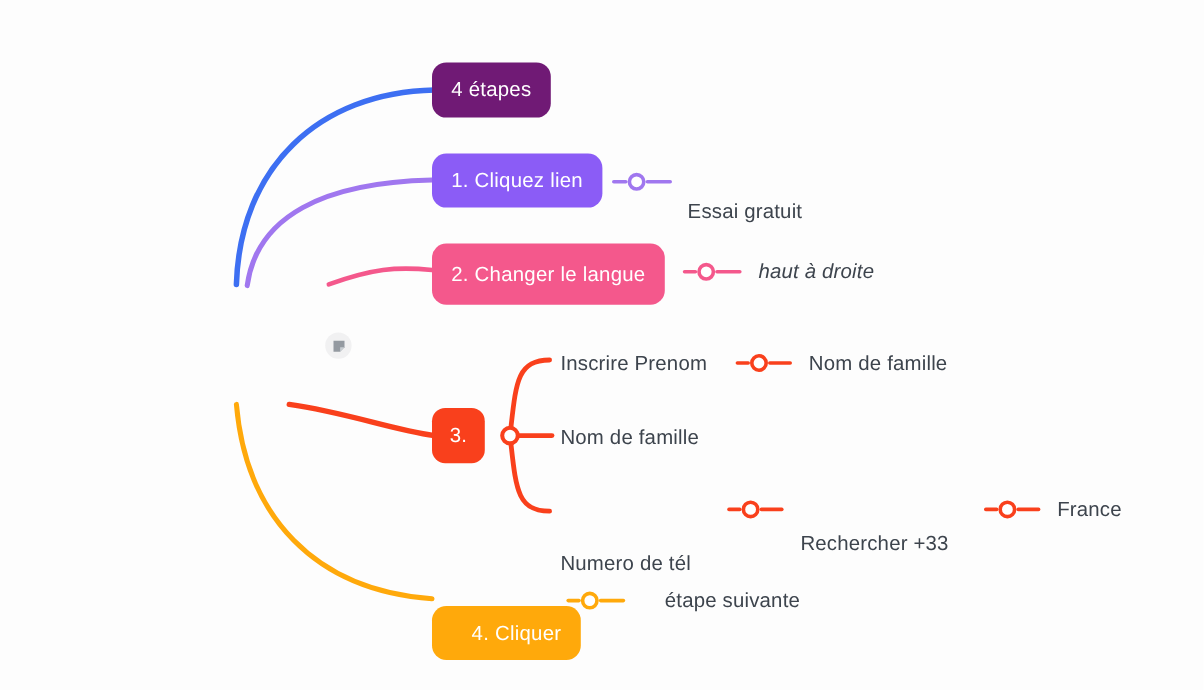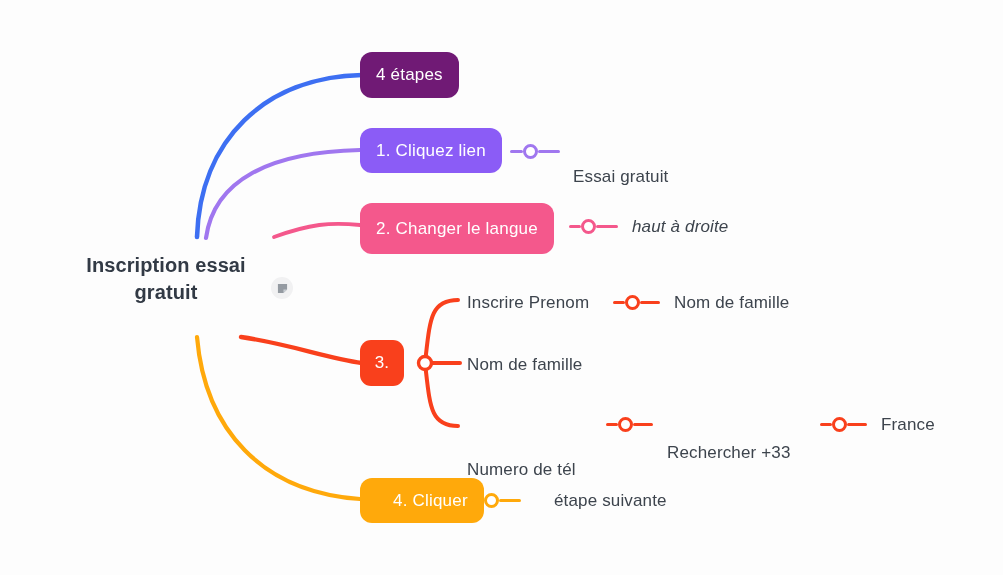--- a/index.html
+++ b/index.html
@@ -127,23 +127,20 @@
 
     <path d="M197,337 C205,430 262,492 360,499" fill="none" stroke="#ffa90b" stroke-width="4.2" stroke-linecap="round"></path>
 
     <path d="M425,363 C430,320 430,300 458,300" fill="none" stroke="#f9401c" stroke-width="4" stroke-linecap="round"></path>
     <path d="M425,363 L460,363" fill="none" stroke="#f9401c" stroke-width="4" stroke-linecap="round"></path>
     <path d="M425,363 C430,406 430,426 458,426" fill="none" stroke="#f9401c" stroke-width="4" stroke-linecap="round"></path>
 
     <circle cx="425" cy="363" r="6.5" fill="#ffffff" stroke="#f9401c" stroke-width="3.4"></circle>
   </svg>
 
-  <div class="root-node">
-    <span>Inscription essai gratuit</span>
-  </div>
   <div class="root-badge">
     <svg width="11" height="11" viewBox="0 0 12 12" aria-hidden="true">
       <path d="M1,1 H11 V7 L7,11 H1 Z" fill="#949aa1"></path>
       <path d="M11,7 L7,7 L7,11 Z" fill="#c9ced3"></path>
     </svg>
   </div>
 
   <div class="pill" style="left:360px; top:52px; height:46px; background:#701a75;">
     <span>4 étapes</span>
   </div>
@@ -205,21 +202,21 @@
   </div>
   <div class="connector" style="left:820px; top:416px;">
     <span class="seg" style="width:12px; background:#f9401c;"></span>
     <span class="ring" style="border-color:#f9401c;"></span>
     <span class="seg" style="width:20px; background:#f9401c;"></span>
   </div>
   <div class="leaf-label" style="left:881px; top:416px;">
     <span>France</span>
   </div>
 
-  <div class="pill" style="left:360px; top:478px; height:45px; background:#ffa90b;padding-left:33px;">
+  <div class="pill" style="left:360px; top:505px; height:45px; background:#ffa90b;padding-left:33px;">
     <span>4. Cliquer</span>
   </div>
   <div class="connector" style="left:472px; top:492px;">
     <span class="seg" style="width:12px; background:#ffa90b;"></span>
     <span class="ring" style="border-color:#ffa90b;"></span>
     <span class="seg" style="width:22px; background:#ffa90b;"></span>
   </div>
   <div class="leaf-label" style="left:554px; top:492px;">
     <span>étape suivante</span>
   </div>

